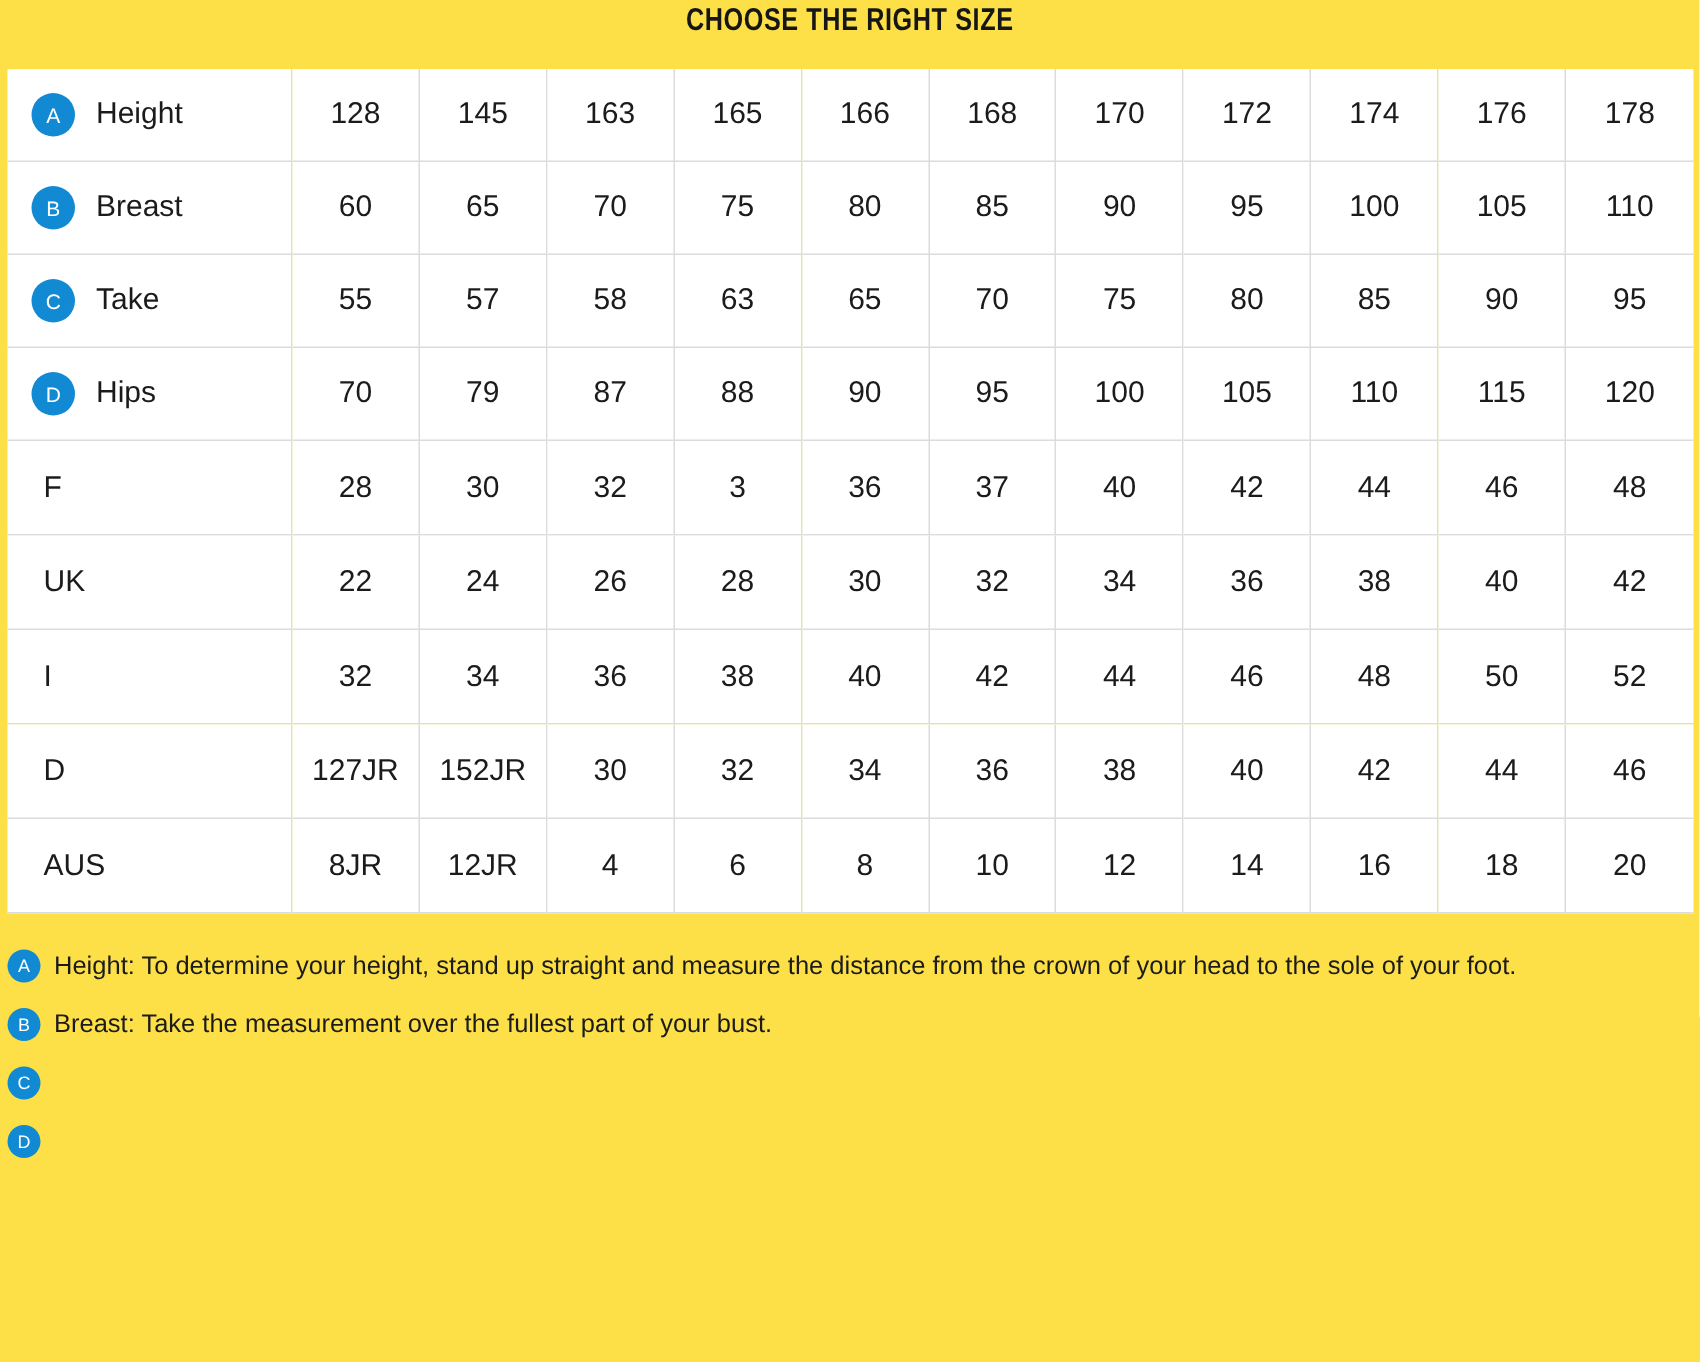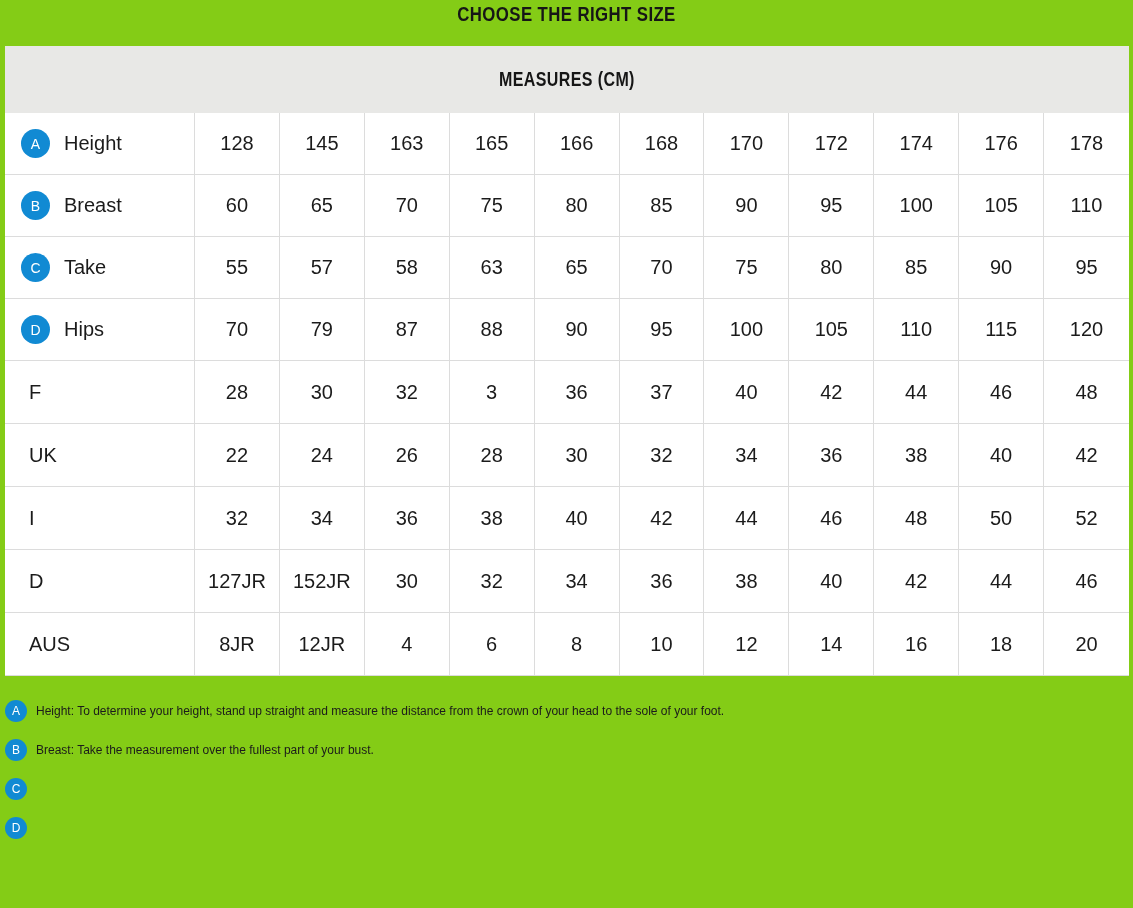--- a/index.html
+++ b/index.html
@@ -1,21 +1,21 @@
 <!DOCTYPE html>
 <html><head>
 <meta charset="utf-8">
 <style>
   * { margin: 0; padding: 0; box-sizing: border-box; }
   html, body { background: #ffffff; }
   .page {
     position: relative;
     width: 1133px;
     height: 908px;
-    background: #84cc16;
+    background: #fde047;
     font-family: "Liberation Sans", sans-serif;
     color: #1b1b1b;
     overflow: hidden;
   }
   .title-wrap {
     text-align: center;
     padding-top: 2px;
     height: 26px;
   }
   .title {
@@ -85,35 +85,32 @@
     display: flex;
     align-items: center;
     gap: 9px;
     height: 39px;
   }
   .footnote .badge {
     width: 22px;
     height: 22px;
     font-size: 12px;
   }
-  .footnote-text { font-size: 12px; color: #1b1b1b; }
+  .footnote-text { font-size: 17px; color: #1b1b1b; }
 </style>
 </head>
 <body>
 
 <div class="page">
 
   <div class="title-wrap">
     <span class="title">CHOOSE THE RIGHT SIZE</span>
   </div>
 
   <div class="size-table">
-    <div class="band">
-      <span class="band-text">MEASURES (CM)</span>
-    </div>
     <div id="measure-rows" style="display:contents"><div class="row"><div class="cell label-cell">
             <span class="badge">A</span>
             <span class="row-label">Height</span>
           </div><div class="cell val-cell">128</div><div class="cell val-cell">145</div><div class="cell val-cell">163</div><div class="cell val-cell">165</div><div class="cell val-cell">166</div><div class="cell val-cell">168</div><div class="cell val-cell">170</div><div class="cell val-cell">172</div><div class="cell val-cell">174</div><div class="cell val-cell">176</div><div class="cell val-cell">178</div></div><div class="row"><div class="cell label-cell">
             <span class="badge">B</span>
             <span class="row-label">Breast</span>
           </div><div class="cell val-cell">60</div><div class="cell val-cell">65</div><div class="cell val-cell">70</div><div class="cell val-cell">75</div><div class="cell val-cell">80</div><div class="cell val-cell">85</div><div class="cell val-cell">90</div><div class="cell val-cell">95</div><div class="cell val-cell">100</div><div class="cell val-cell">105</div><div class="cell val-cell">110</div></div><div class="row"><div class="cell label-cell">
             <span class="badge">C</span>
             <span class="row-label">Take</span>
           </div><div class="cell val-cell">55</div><div class="cell val-cell">57</div><div class="cell val-cell">58</div><div class="cell val-cell">63</div><div class="cell val-cell">65</div><div class="cell val-cell">70</div><div class="cell val-cell">75</div><div class="cell val-cell">80</div><div class="cell val-cell">85</div><div class="cell val-cell">90</div><div class="cell val-cell">95</div></div><div class="row"><div class="cell label-cell">

